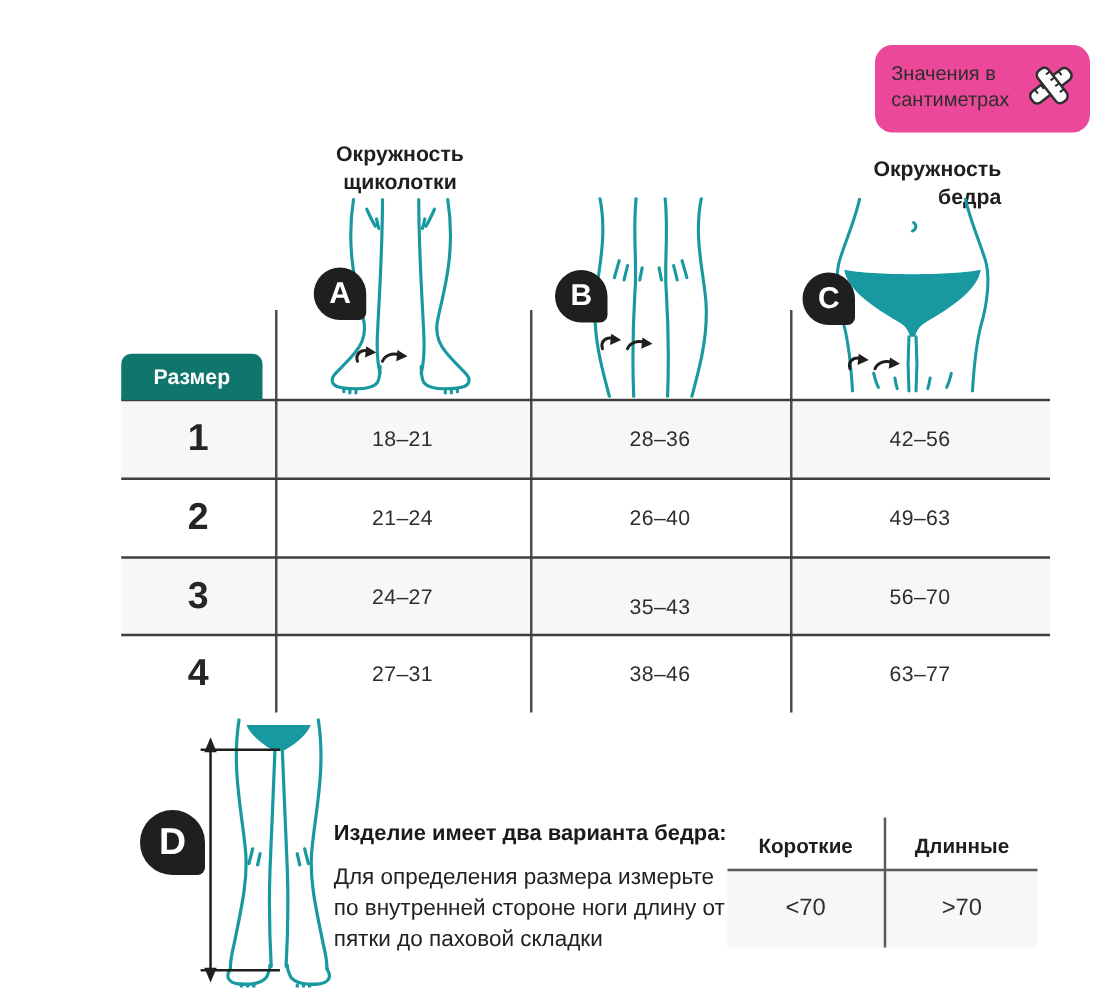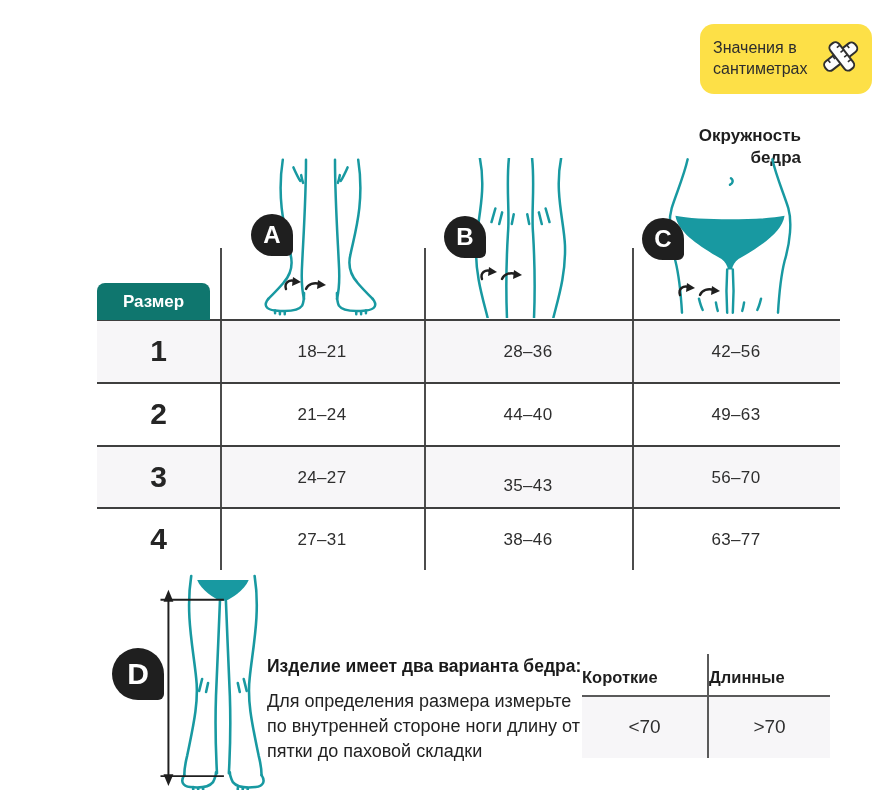--- a/index.html
+++ b/index.html
@@ -10,22 +10,22 @@
     color: #1d1d1d;
   }
   .abs { position: absolute; }
 
   .page-title {
     left: 97px; top: 36px;
     font-size: 27px; font-weight: bold; letter-spacing: .4px; color: #1c1c1c;
   }
 
   .units-box {
-    left: 700px; top: 24px; width: 172px; height: 70px;
-    background: #fde047; border-radius: 14px;
+    left: 700px; top: 36px; width: 172px; height: 70px;
+    background: #ec4899; border-radius: 14px;
   }
   .units-text {
     left: 13px; top: 13px; width: 110px;
     font-size: 16px; line-height: 1.32; font-weight: 500; color: #2d2d2d;
   }
   .units-icon { left: 118px; top: 10px; }
 
   .col-header {
     font-size: 17px; font-weight: bold; text-align: center;
     line-height: 1.28; color: #1e1e1e;
@@ -59,21 +59,21 @@
     width: 160px; text-align: center;
     font-size: 17px; color: #2e2e2e; letter-spacing: .3px;
   }
 
   .bottom-heading { left: 267px; top: 656px; font-size: 17.5px; font-weight: bold; color: #1a1a1a; }
   .bottom-body {
     left: 267px; top: 689px; width: 322px;
     font-size: 18px; line-height: 1.4; color: #222222;
   }
 
-  .mini-header { font-size: 16.5px; font-weight: bold; color: #1e1e1e; }
+  .mini-header { font-size: 16.5px; font-weight: bold; text-align: center; color: #1e1e1e; }
   .mini-val { font-size: 19px; text-align: center; color: #2e2e2e; }
   .mini-vline { left: 707px; top: 654px; width: 2px; height: 104px; background: #5a5a5a; }
   .mini-hline { left: 582px; top: 695px; width: 248px; height: 2px; background: #5a5a5a; }
   .mini-bg { left: 582px; top: 697px; width: 248px; height: 61px; background: #f7f6f8; }
 
   svg.fig { display: block; }
   .teal-stroke { stroke: #1899A1; stroke-width: 2.6; fill: none; stroke-linecap: round; }
   .teal-fill { fill: #1899A1; stroke: none; }
   .arrow-stroke { stroke: #1f1f1f; stroke-width: 2.4; fill: none; stroke-linecap: round; }
   .arrow-fill { fill: #1f1f1f; stroke: none; }
@@ -93,20 +93,21 @@
           <path d="M11,17 v4 M17,17 v4 M23,17 v4 M29,17 v4 M35,17 v4" stroke="#2f2f2f" stroke-width="1.6"></path>
         </g>
         <g transform="rotate(52 23 23)">
           <rect x="7" y="16.5" width="32" height="11" rx="4.5" fill="#fdfdfd" stroke="#2f2f2f" stroke-width="2"></rect>
           <path d="M13,16.5 v4 M19,16.5 v4 M25,16.5 v4 M31,16.5 v4" stroke="#2f2f2f" stroke-width="1.6"></path>
         </g>
       </svg>
     </div>
   </div>
 
+  <div class="abs col-header" style="left:250px; top:113px; width:140px;">Окружность щиколотки</div>
   <div class="abs col-header" style="left:653px; top:125px; width:148px;text-align:right;">Окружность бедра</div>
 
   <div class="abs" style="left:248px; top:158px;">
     <svg class="fig" width="145" height="158" viewBox="0 0 150 160">
       <path class="teal-stroke" d="M36,0 C29,45 40,78 44,98 C47,110 44,119 37,127 C32,133 26,139 21,144"></path>
       <path class="teal-stroke" d="M60,0 C60,42 57,85 56,108 C55,124 56,136 58,144"></path>
       <path class="teal-stroke" d="M21,144 C16,150 18,155 28,156 C38,157 52,157 56,151 C58,147 58,142 58,138"></path>
       <path class="teal-stroke" d="M114,0 C121,45 110,78 106,98 C103,110 106,119 113,127 C118,133 124,139 129,144"></path>
       <path class="teal-stroke" d="M90,0 C90,42 93,85 94,108 C95,124 94,136 92,144"></path>
       <path class="teal-stroke" d="M129,144 C134,150 132,155 122,156 C112,157 98,157 94,151 C92,147 92,142 92,138"></path>
@@ -184,21 +185,21 @@
 
   <div class="abs size-header-badge">Размер</div>
 
   <div class="abs size-num" style="left:97px; top:334px;">1</div>
   <div class="abs cell-val" style="left:242px; top:342px;">18–21</div>
   <div class="abs cell-val" style="left:448px; top:342px;">28–36</div>
   <div class="abs cell-val" style="left:656px; top:342px;">42–56</div>
 
   <div class="abs size-num" style="left:97px; top:397px;">2</div>
   <div class="abs cell-val" style="left:242px; top:405px;">21–24</div>
-  <div class="abs cell-val" style="left:448px; top:405px;">44–40</div>
+  <div class="abs cell-val" style="left:448px; top:405px;">26–40</div>
   <div class="abs cell-val" style="left:656px; top:405px;">49–63</div>
 
   <div class="abs size-num" style="left:97px; top:460px;">3</div>
   <div class="abs cell-val" style="left:242px; top:468px;">24–27</div>
   <div class="abs cell-val" style="left:448px; top:476px;">35–43</div>
   <div class="abs cell-val" style="left:656px; top:468px;">56–70</div>
 
   <div class="abs size-num" style="left:97px; top:522px;">4</div>
   <div class="abs cell-val" style="left:242px; top:530px;">27–31</div>
   <div class="abs cell-val" style="left:448px; top:530px;">38–46</div>

